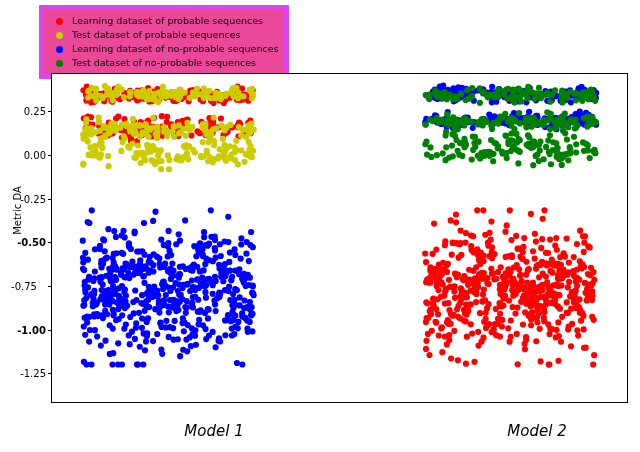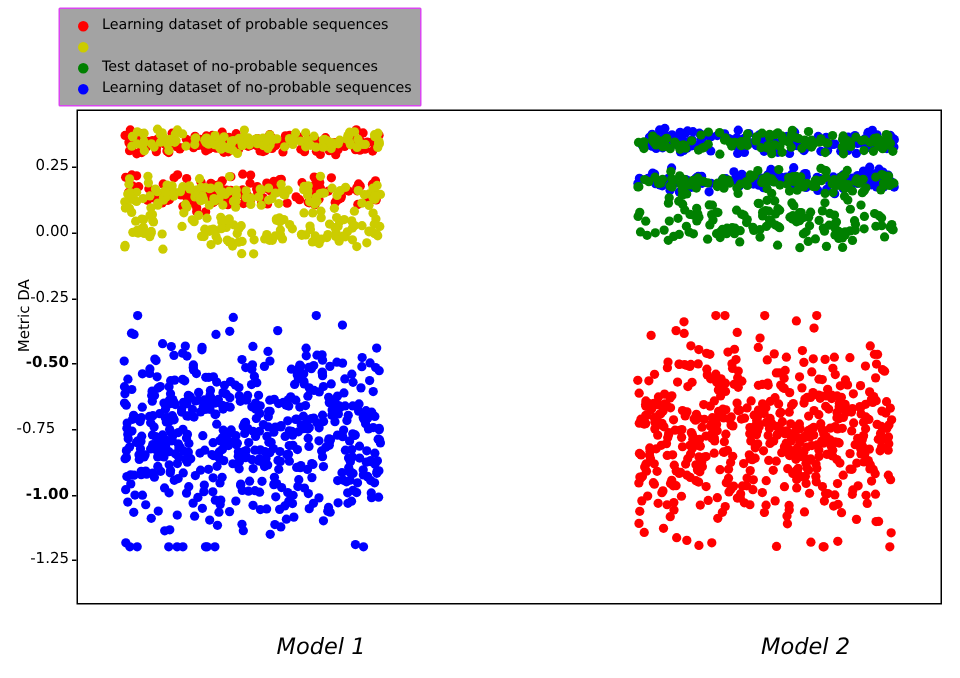--- a/index.html
+++ b/index.html
@@ -18,22 +18,22 @@
     position: absolute;
     left: 0; top: 0;
     width: 640px;
     height: 452px;
   }
   
   #legend {
     position: absolute;
     left: 39px;
     top: 5px;
-    border: 1px solid #d946ef;
-    background: #a3a3a3;
+    border: 5px solid #d946ef;
+    background: #ec4899;
     padding: 4px 6px 4px 5px;
     box-sizing: border-box;
     border-radius: 1px;
   }
   .legend-row {
     display: flex;
     align-items: center;
     height: 14px;
     line-height: 14px;
   }
@@ -143,28 +143,29 @@
 
 <div id="figure">
 
   <div id="legend">
     <div class="legend-row">
       <span class="legend-marker" style="background:#ff0000"></span>
       <span class="legend-label">Learning dataset of probable sequences</span>
     </div>
     <div class="legend-row">
       <span class="legend-marker" style="background:#cccc00"></span>
+      <span class="legend-label">Test dataset of probable sequences</span>
+    </div>
+    <div class="legend-row">
+      <span class="legend-marker" style="background:#0000ff"></span>
+      <span class="legend-label">Learning dataset of no-probable sequences</span>
     </div>
     <div class="legend-row">
       <span class="legend-marker" style="background:#008000"></span>
       <span class="legend-label">Test dataset of no-probable sequences</span>
-    </div>
-    <div class="legend-row">
-      <span class="legend-marker" style="background:#0000ff"></span>
-      <span class="legend-label">Learning dataset of no-probable sequences</span>
     </div>
   </div>
 
   <div id="axes">
     <svg id="points" viewBox="0 0 577 330" preserveAspectRatio="none">
         <circle cx="42.1" cy="23.3" r="3.1" fill="#ff0000"></circle>
         <circle cx="100.7" cy="24.0" r="3.1" fill="#ff0000"></circle>
         <circle cx="165.6" cy="17.9" r="3.1" fill="#ff0000"></circle>
         <circle cx="111.8" cy="22.0" r="3.1" fill="#ff0000"></circle>
         <circle cx="52.5" cy="24.9" r="3.1" fill="#ff0000"></circle>

